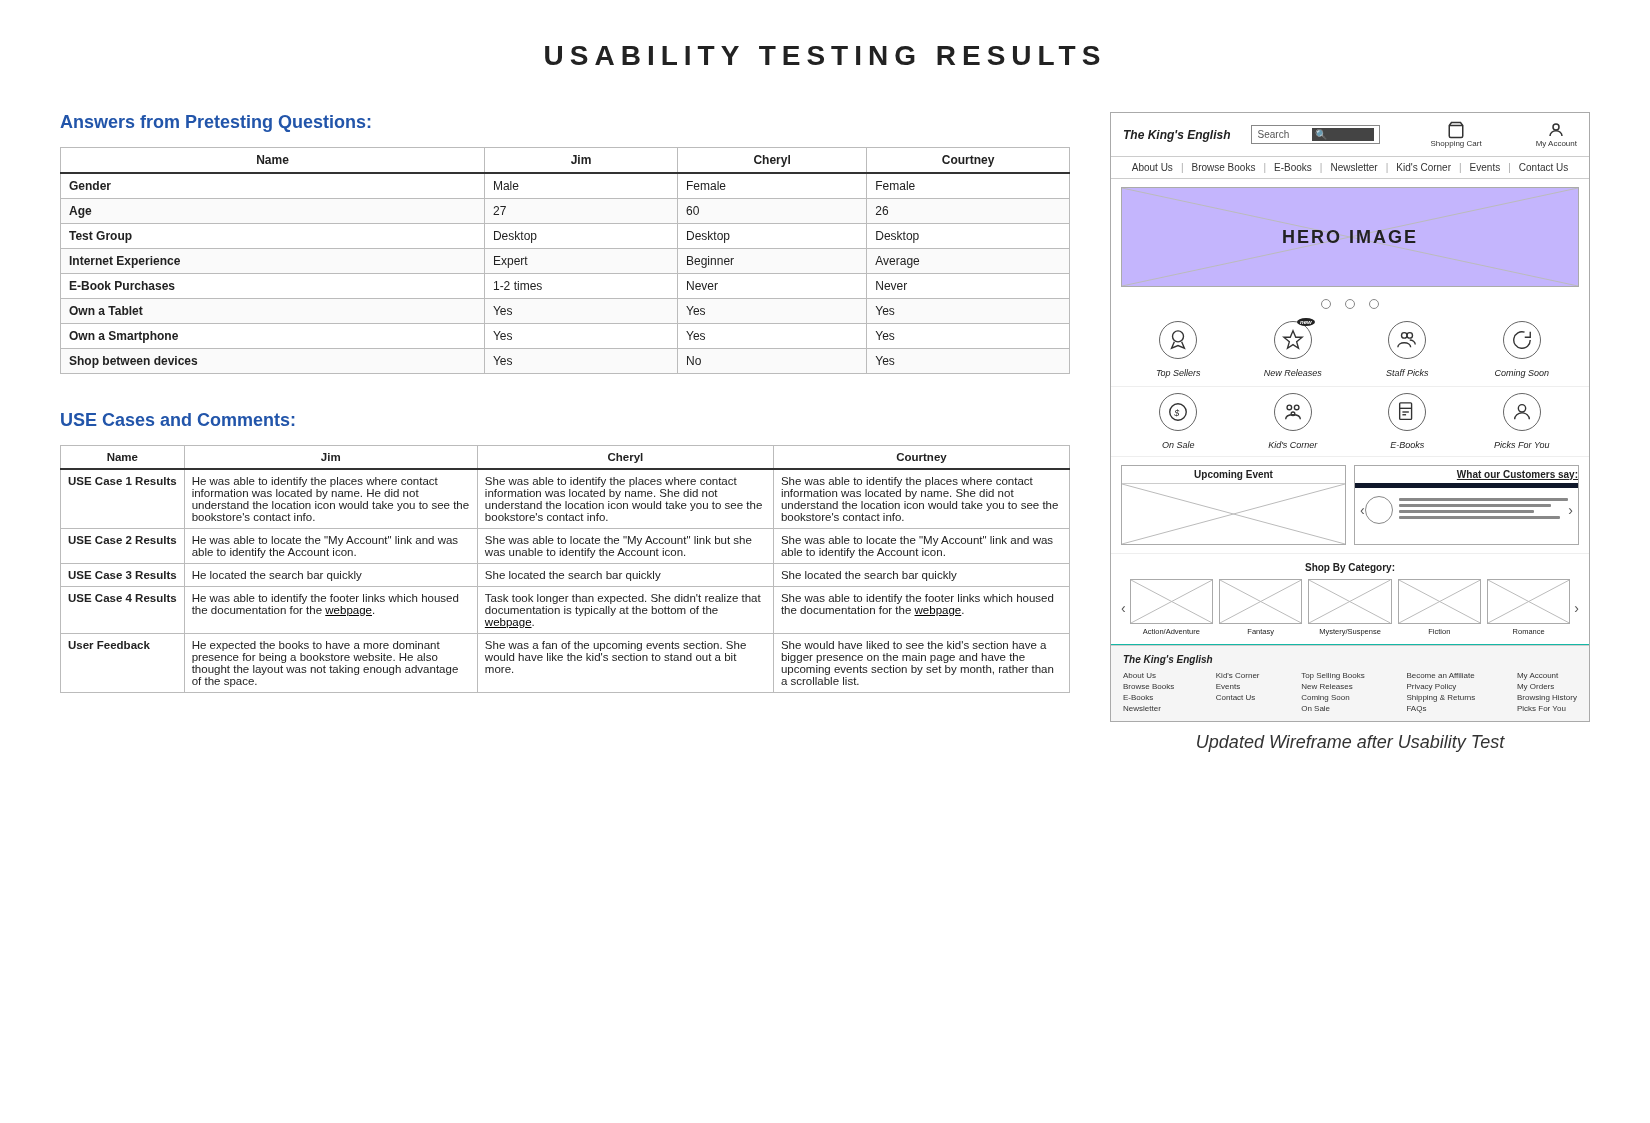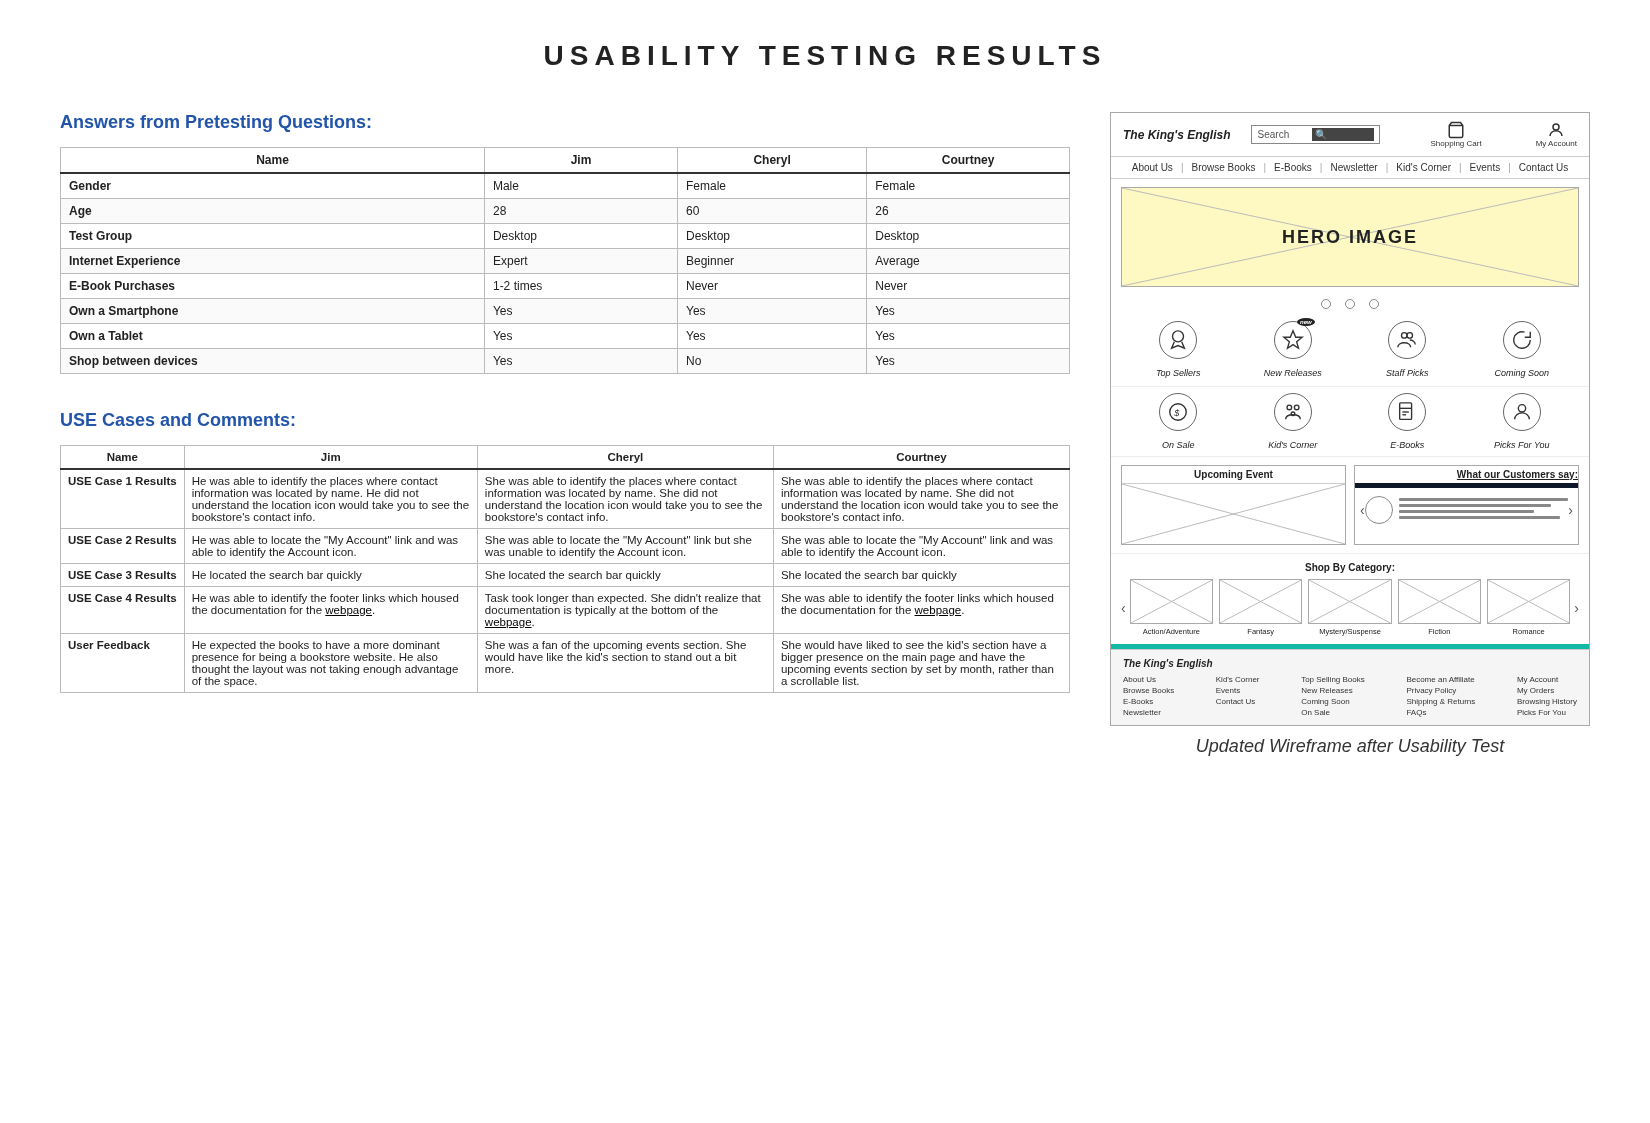--- a/index.html
+++ b/index.html
@@ -166,21 +166,21 @@
     }
     
     .wf-hero {
       margin: 8px 10px;
       border: 1px solid #aaa;
       height: 100px;
       display: flex;
       align-items: center;
       justify-content: center;
       position: relative;
-      background: #fef9c3;
+      background: #c4b5fd;
     }
     .wf-hero-x {
       position: absolute;
       top: 0; left: 0; right: 0; bottom: 0;
       overflow: hidden;
     }
     .wf-hero-x::before, .wf-hero-x::after {
       content: '';
       position: absolute;
       top: 0; left: 0; right: 0; bottom: 0;
@@ -316,21 +316,21 @@
     }
     .wf-line {
       height: 3px;
       background: #888;
       margin-bottom: 3px;
       border-radius: 1px;
     }
     
     .wf-shop {
       padding: 8px 10px;
-      border-bottom: 5px solid #14b8a6;
+      border-bottom: 1px solid #14b8a6;
     }
     .wf-shop-title {
       text-align: center;
       font-size: 10px;
       font-weight: bold;
       margin-bottom: 6px;
     }
     .wf-shop-scroll {
       display: flex;
       align-items: center;
@@ -424,21 +424,21 @@
       </thead>
       <tbody id="pretesting-tbody">
           <tr>
             <td>Gender</td>
             <td>Male</td>
             <td>Female</td>
             <td>Female</td>
           </tr>
           <tr>
             <td>Age</td>
-            <td>28</td>
+            <td>27</td>
             <td>60</td>
             <td>26</td>
           </tr>
           <tr>
             <td>Test Group</td>
             <td>Desktop</td>
             <td>Desktop</td>
             <td>Desktop</td>
           </tr>
           <tr>
@@ -447,27 +447,27 @@
             <td>Beginner</td>
             <td>Average</td>
           </tr>
           <tr>
             <td>E-Book Purchases</td>
             <td>1-2 times</td>
             <td>Never</td>
             <td>Never</td>
           </tr>
           <tr>
-            <td>Own a Smartphone</td>
+            <td>Own a Tablet</td>
             <td>Yes</td>
             <td>Yes</td>
             <td>Yes</td>
           </tr>
           <tr>
-            <td>Own a Tablet</td>
+            <td>Own a Smartphone</td>
             <td>Yes</td>
             <td>Yes</td>
             <td>Yes</td>
           </tr>
           <tr>
             <td>Shop between devices</td>
             <td>Yes</td>
             <td>No</td>
             <td>Yes</td>
           </tr>

